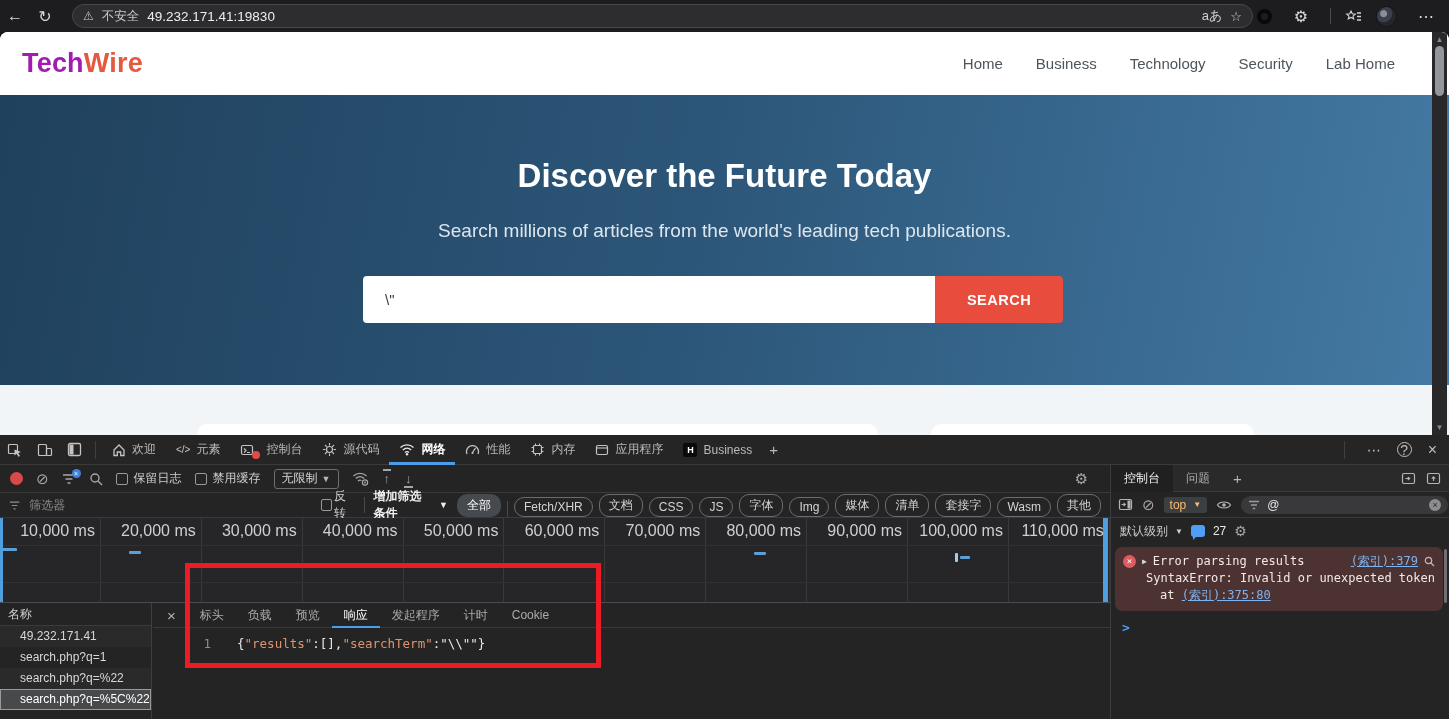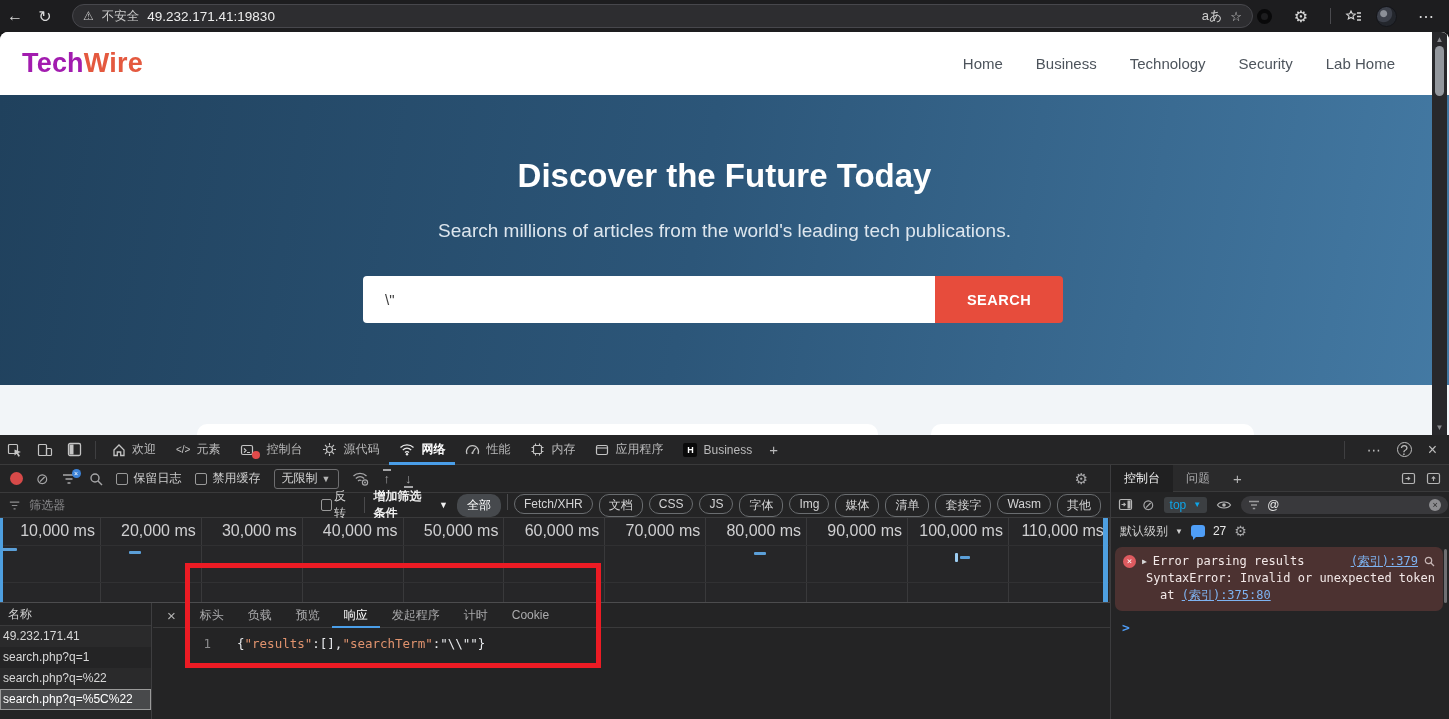--- a/index.html
+++ b/index.html
@@ -99,40 +99,40 @@
 
   
   #net-filterbar { position:absolute; top:58px; left:0; width:1110px; height:25px;
     border-bottom:1px solid #3a3a3b; display:flex; align-items:center; gap:9px; padding:0 9px; }
   #net-filter-input { background:transparent; border:none; outline:none; color:#ddd;
     font-size:12px; width:330px; font-family:"Liberation Sans",sans-serif; }
   #net-filter-input::placeholder { color:#8d8d8f; }
   .vdiv { width:1px; height:16px; background:#4a4a4c; }
   #more-filters { color:#f0f0f0; font-weight:bold; display:flex; gap:6px; align-items:center; cursor:pointer; }
   #more-filters .car { font-size:9px; }
-  #type-pills { display:flex; align-items:flex-start; gap:6px; }
+  #type-pills { display:flex; align-items:flex-end; gap:6px; }
   .pill { padding:2px 9px; border-radius:10px; border:1px solid #6a6d70; color:#d4d4d5;
     cursor:pointer; white-space:nowrap; }
   .pill.on { border-color:transparent; background:#46494d; color:#fff; }
 
   
   #net-timeline { position:absolute; top:83px; left:0; width:1110px; height:85px;
     background:#262628; border-bottom:1px solid #4c4c4e; overflow:hidden; }
   #tl-cols { display:flex; height:85px; }
   .tl-col { flex:0 0 100.9px; border-right:1px solid #39393b; position:relative; }
   .tl-label { position:absolute; top:4px; right:5px; color:#cfcfd1; font-size:16px; white-space:nowrap; }
   #tl-hline1 { position:absolute; top:27px; left:0; width:1110px; height:1px; background:#303032; }
   #tl-hline2 { position:absolute; top:64px; left:0; width:1110px; height:1px; background:#313133; }
   .wmark { position:absolute; height:3px; border-radius:1px; background:#5b9fd8; }
   .whandle { position:absolute; top:0; height:85px; background:#4e9fe0; }
   
   #name-col { position:absolute; top:168px; left:0; width:152px; height:116px;
     border-right:1px solid #3e3e40; }
   #name-head { height:23px; line-height:23px; padding-left:8px; border-bottom:1px solid #3a3a3b; color:#cfcfcf; }
-  .req-row { height:21px; line-height:21px; padding-left:3px; color:#d8d8d8; cursor:pointer;
+  .req-row { height:21px; line-height:21px; padding-left:20px; color:#d8d8d8; cursor:pointer;
     white-space:nowrap; overflow:hidden; }
   .req-row.odd { background:#2a2a2b; }
   .req-row.sel { background:#48494b; color:#fff; outline:1px solid #9a9a9a; outline-offset:-1px;
     border-bottom:1px solid #3a3a3b; }
 
   
   #detail { position:absolute; top:168px; left:153px; width:957px; height:116px; background:#242425; }
   #detail-tabs { height:25px; border-bottom:1px solid #3a3a3b; display:flex; align-items:center; padding-left:14px; }
   #detail-close { font-size:15px; color:#b4b4b4; margin-right:12px; cursor:pointer; }
   .d-tab { padding:0 12px; height:25px; line-height:24px; color:#ababad; cursor:pointer;
@@ -148,21 +148,21 @@
     background:#242425; border-left:1px solid #3c3c3e; }
   #con-tabs { height:27px; background:#2a2a2b; border-bottom:1px solid #3a3a3b;
     display:flex; align-items:center; }
   .con-tab { height:27px; display:flex; align-items:center; padding:0 13px; color:#ababad; cursor:pointer; }
   .con-tab.active { background:#202021; color:#f2f2f2; }
   #con-add { color:#b5b5b5; font-size:15px; padding:0 10px; cursor:pointer; }
   #con-tabs-right { margin-left:auto; display:flex; gap:10px; padding-right:8px; }
   #con-row2 { height:26px; border-bottom:1px solid #3a3a3b; display:flex; align-items:center;
     gap:9px; padding:0 7px; }
   #ctx-select { background:#3c3f42; border-radius:3px; padding:1px 6px; display:flex;
-    gap:7px; align-items:center; color:#0ea5e9; cursor:pointer; }
+    gap:7px; align-items:center; color:#fdba74; cursor:pointer; }
   #ctx-select .car { font-size:8px; }
   #con-filter { flex:1; height:18px; background:#39393c; border-radius:10px; display:flex;
     align-items:center; gap:7px; padding:0 7px; }
   #con-filter input { flex:1; background:transparent; border:none; outline:none; color:#e6e6e6;
     font-size:12px; font-family:"Liberation Sans",sans-serif; }
   .clear-x { width:12px; height:12px; border-radius:50%; background:#8d8d90; color:#2a2a2a;
     font-size:9px; display:flex; align-items:center; justify-content:center; cursor:pointer; }
   #con-row3 { height:26px; display:flex; align-items:center; gap:8px; padding:0 9px; }
   #level-sel { display:flex; gap:7px; align-items:center; color:#cfcfcf; cursor:pointer; }
   #level-sel .car { font-size:8px; }

